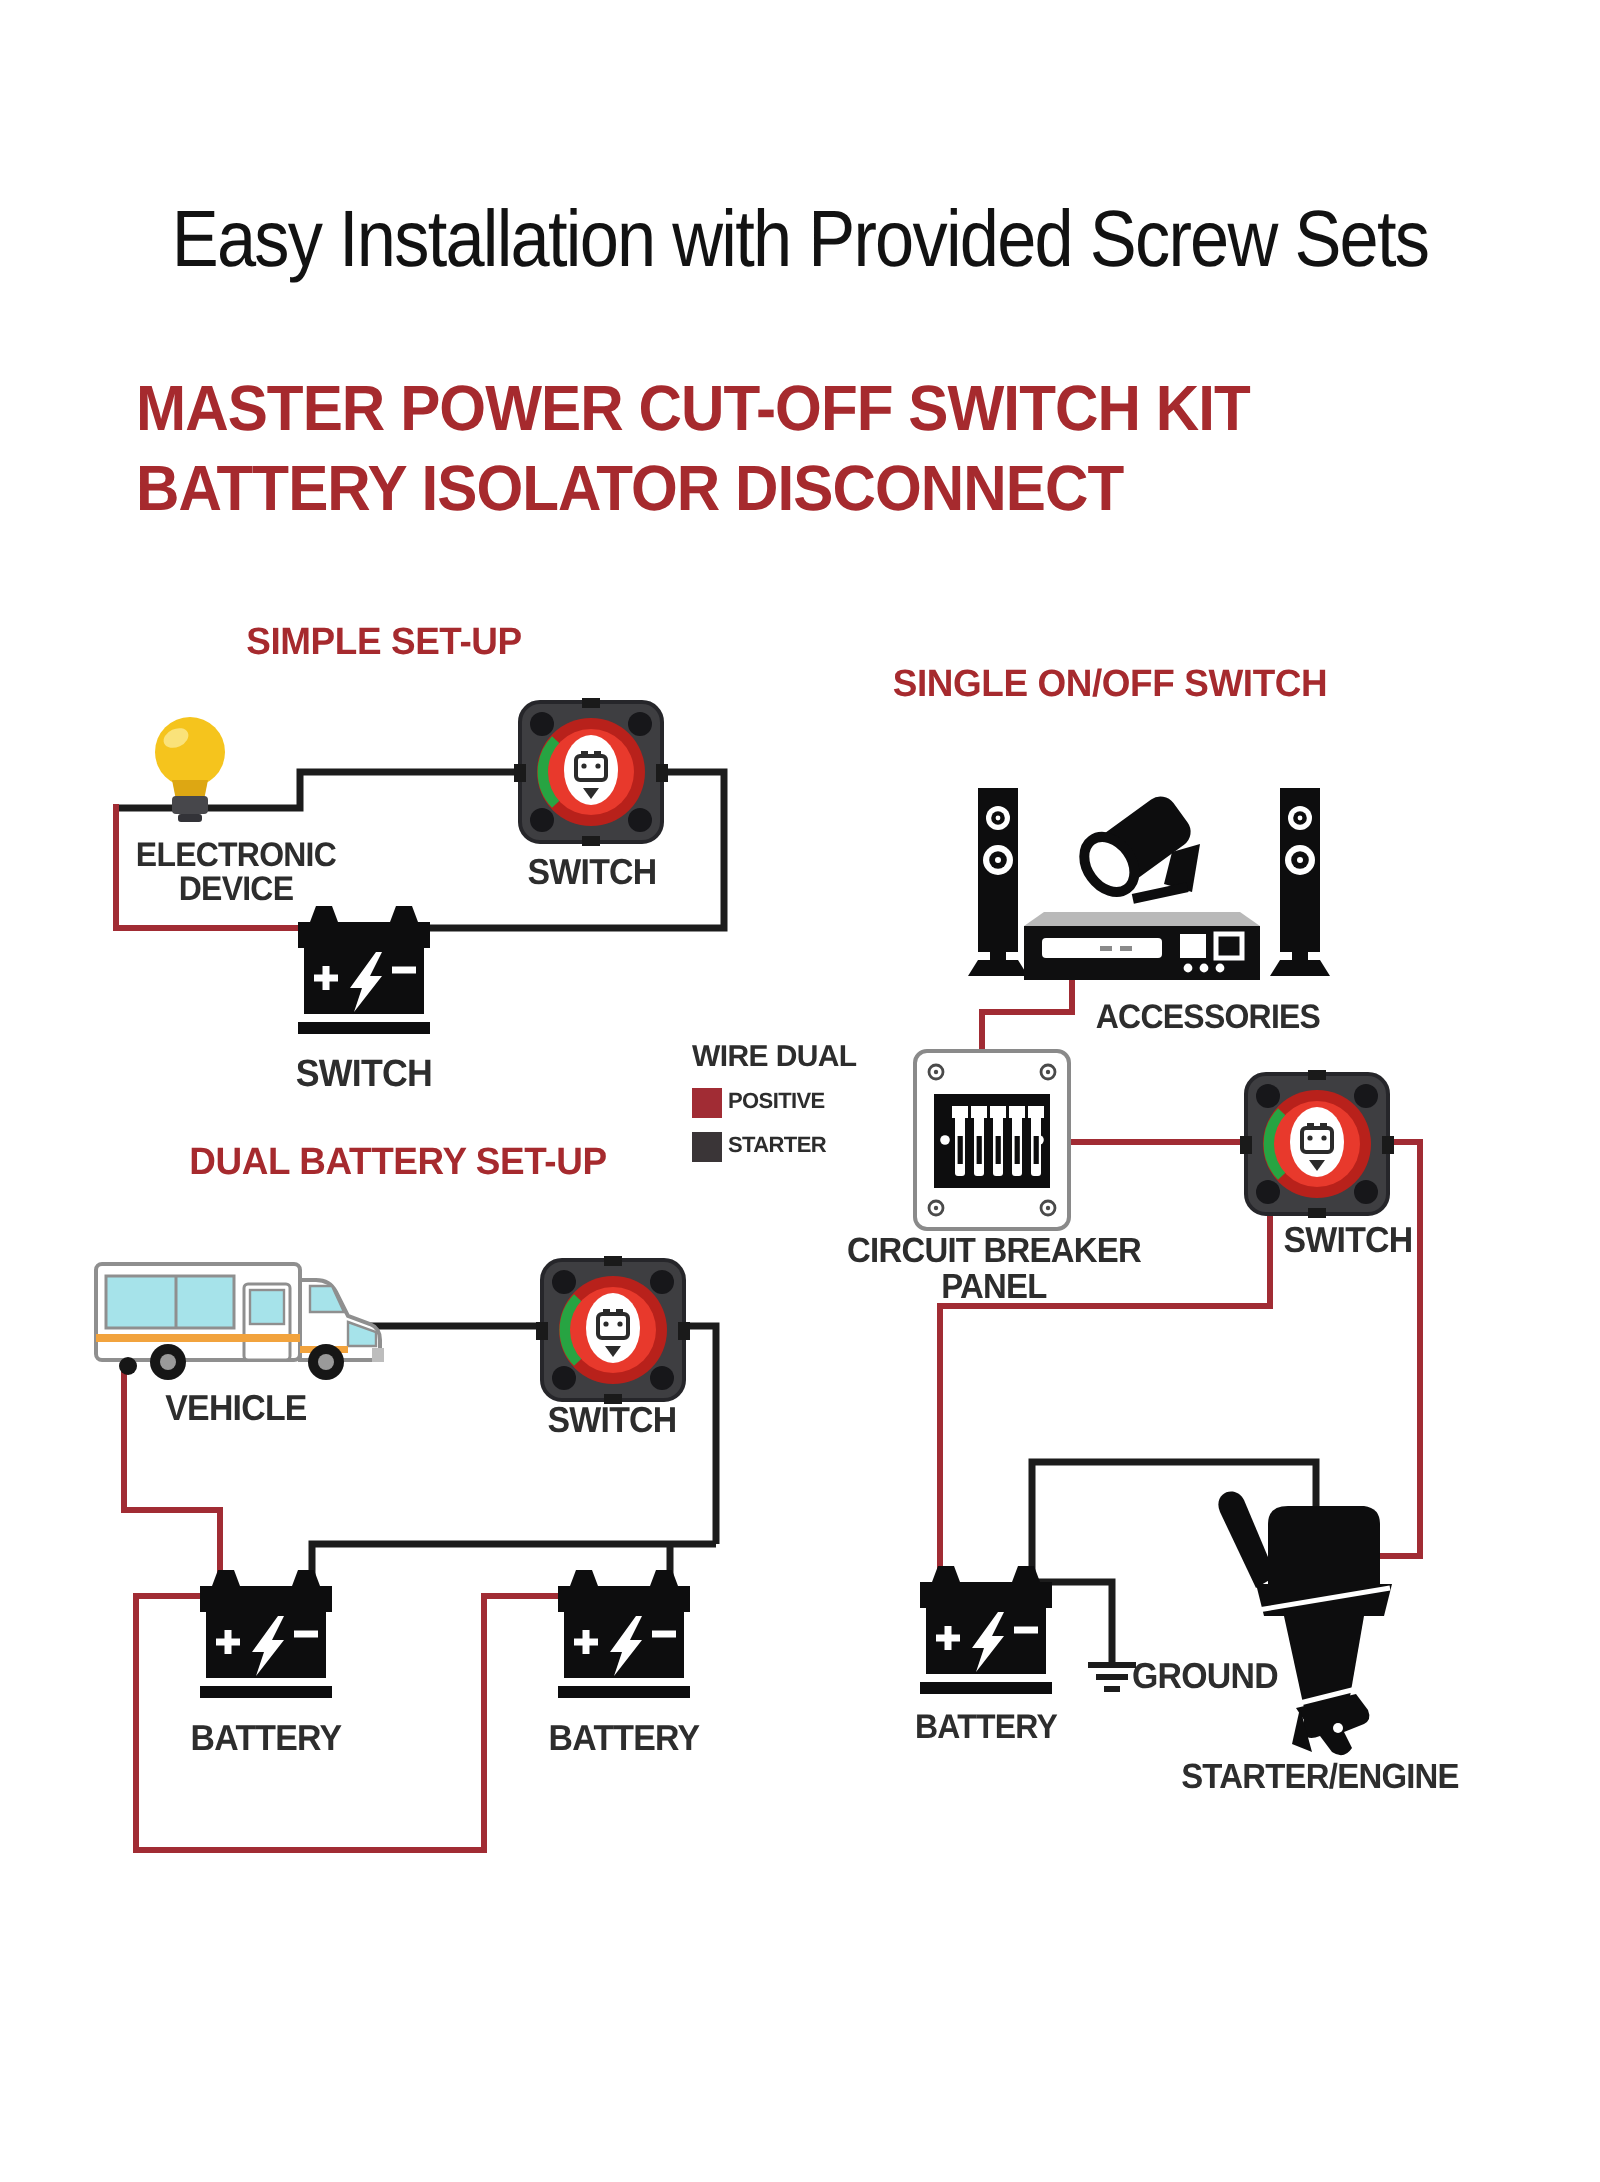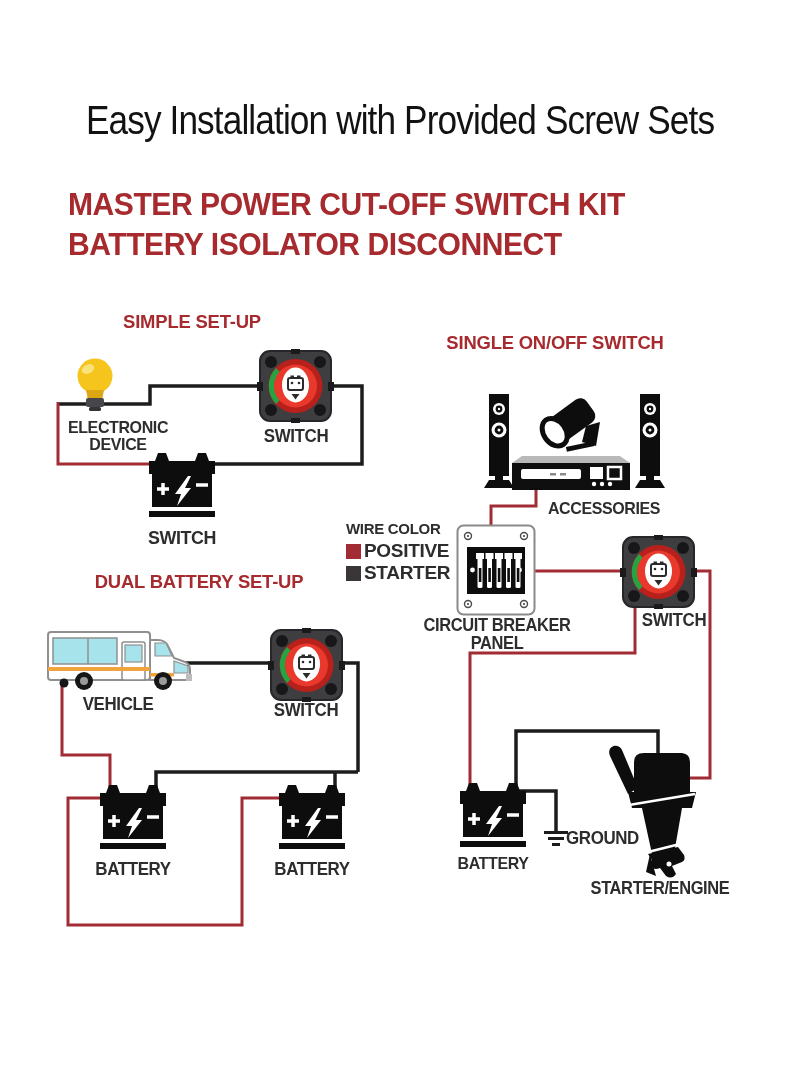--- a/index.html
+++ b/index.html
@@ -30,21 +30,21 @@
   .lbl {
     position:absolute; font-weight:bold; color:#2d2d2d; text-align:center;
     letter-spacing:-0.4px; line-height:1.02; white-space:nowrap;
     transform:scaleX(0.94); transform-origin:center;
   }
   .lbl-left { transform-origin:left; text-align:left; }
 
   .legend-title { font-size:15px; font-weight:bold; color:#2d2d2d; letter-spacing:-0.3px; }
   .legend-row { display:flex; align-items:center; margin-top:6px; height:16px; }
   .legend-sq { width:15px; height:15px; display:inline-block; margin-right:3px; }
-  .legend-label { font-size:19px; font-weight:bold; color:#2d2d2d; letter-spacing:-0.3px; }
+  .legend-label { font-size:11px; font-weight:bold; color:#2d2d2d; letter-spacing:-0.3px; }
 </style>
 </head>
 <body>
 
 <svg class="abs" style="left:0;top:0;z-index:1" width="800" height="1091" viewBox="0 0 800 1091">
 
   <g stroke="#1c1c1c" stroke-width="3.5" fill="none">
     <polyline points="58,404 150,404 150,386 258,386"></polyline>
     <polyline points="334,386 362,386 362,464 207,464"></polyline>
     <polyline points="185,663 272,663"></polyline>
@@ -175,21 +175,21 @@
     <rect x="78" y="17" width="13" height="12" fill="#fff"></rect>
     <rect x="96" y="17" width="13" height="12" fill="none" stroke="#fff" stroke-width="2.5"></rect>
     <circle cx="82" cy="34" r="2.2" fill="#fff"></circle>
       <circle cx="90" cy="34" r="2.2" fill="#fff"></circle>
       <circle cx="98" cy="34" r="2.2" fill="#fff"></circle>
   </svg>
 </div>
 <div class="lbl" style="left:538px;top:500px;width:132px;font-size:17px">ACCESSORIES</div>
 
 <div class="abs" style="left:346px;top:520px;z-index:3">
-  <div class="legend-title">WIRE COLOR</div>
+  <div class="legend-title">WIRE DUAL</div>
   <div class="legend-row">
     <span class="legend-sq" style="background:#a12c34"></span>
     <span class="legend-label">POSITIVE</span>
   </div>
   <div class="legend-row">
     <span class="legend-sq" style="background:#3a3537"></span>
     <span class="legend-label">STARTER</span>
   </div>
 </div>
 

